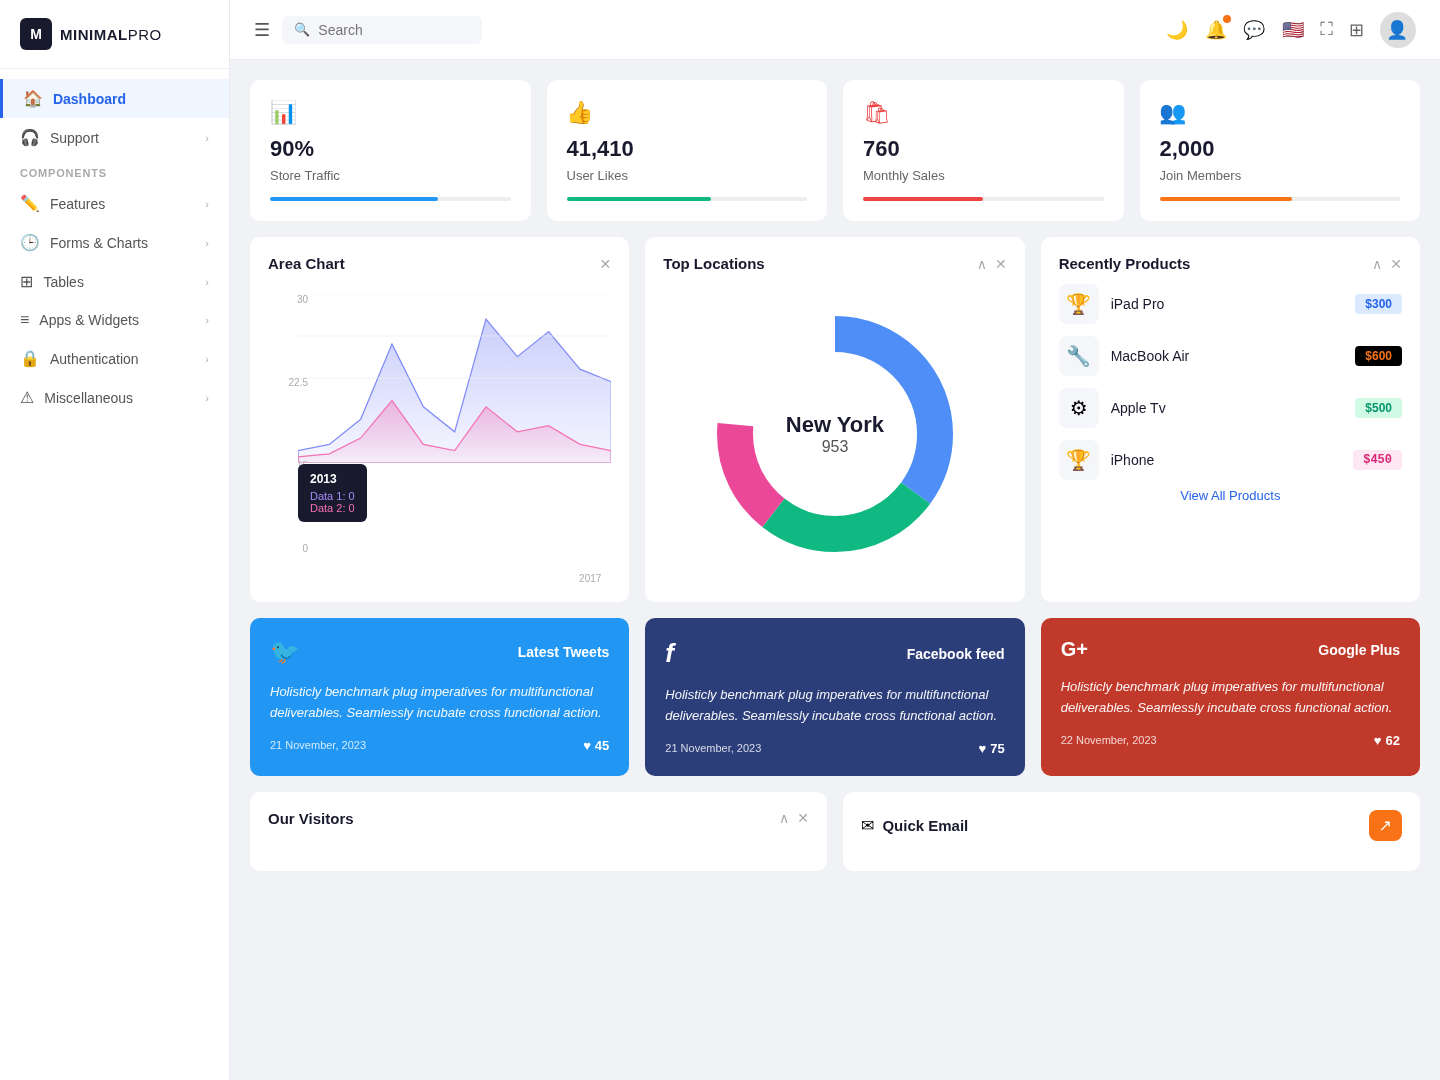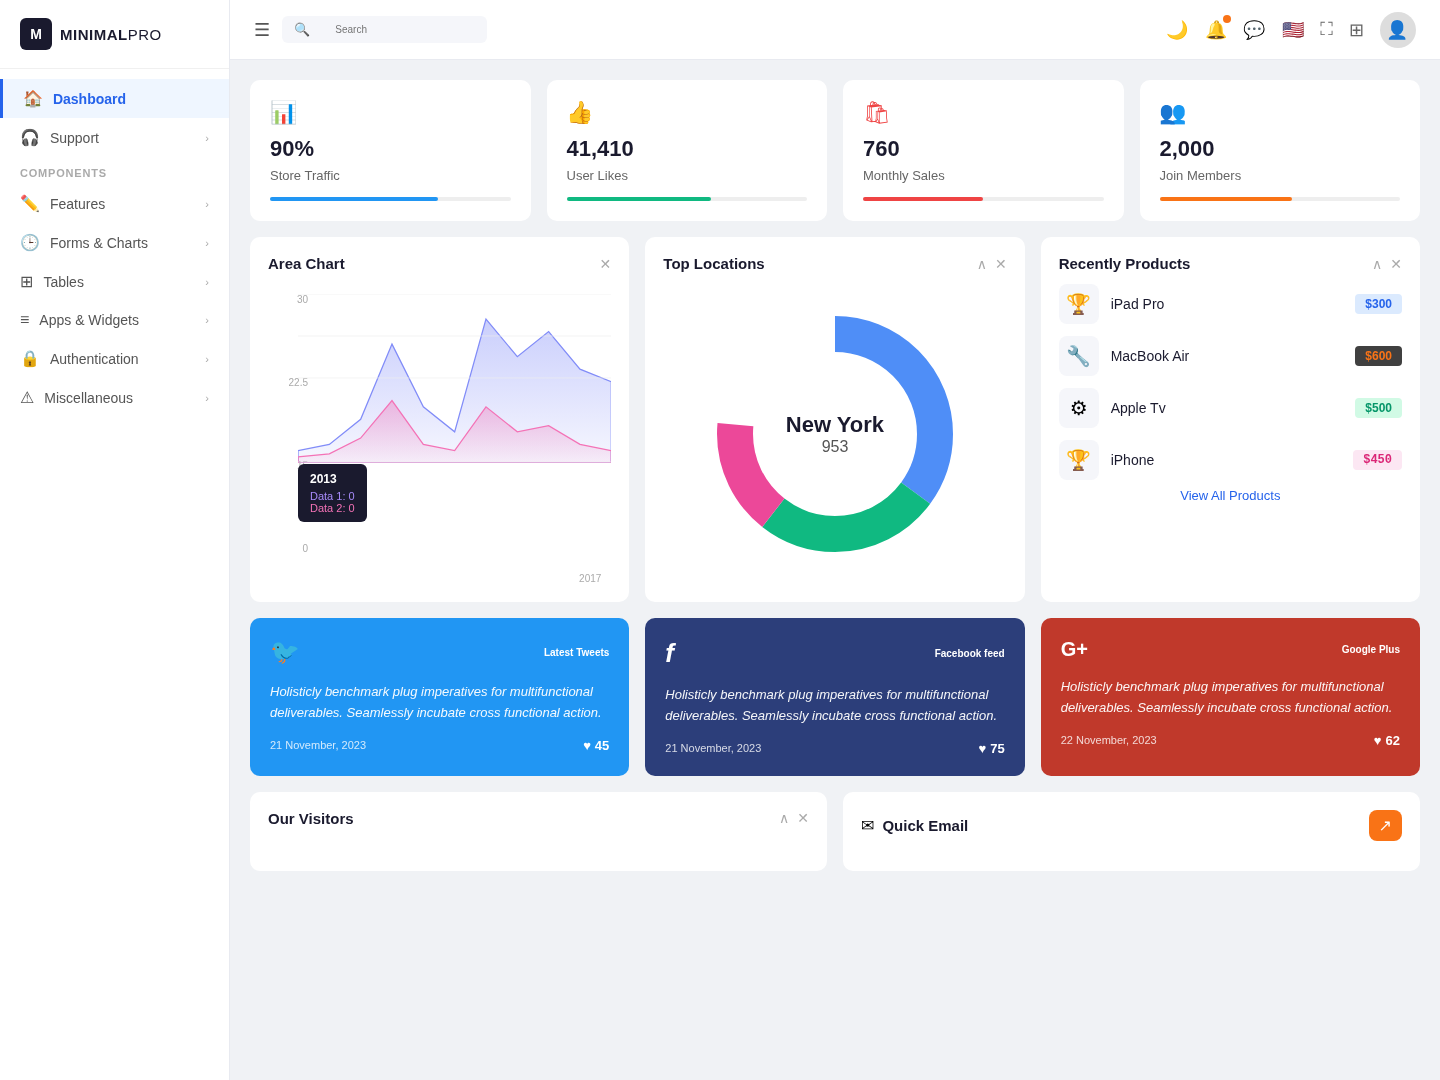--- a/index.html
+++ b/index.html
@@ -16,21 +16,21 @@
     .nav-item.active { color: #2563eb; background: #eff6ff; border-left: 3px solid #2563eb; font-weight: 600; }
     .nav-item .nav-icon { margin-right: 10px; font-size: 16px; }
     .nav-item .chevron { margin-left: auto; font-size: 11px; color: #aaa; }
     .nav-section-label { padding: 10px 20px 5px; font-size: 11px; color: #aaa; text-transform: uppercase; letter-spacing: 0.8px; font-weight: 600; }
 
     
     .main { flex: 1; display: flex; flex-direction: column; overflow: hidden; }
     .header { background: #fff; display: flex; align-items: center; padding: 0 24px; height: 60px; border-bottom: 1px solid #e8eaf0; gap: 12px; flex-shrink: 0; }
     .hamburger { font-size: 18px; cursor: pointer; color: #555; }
     .search-box { display: flex; align-items: center; background: #f5f6fa; border-radius: 6px; padding: 6px 12px; gap: 8px; flex: 0 0 200px; }
-    .search-box input { border: none; background: transparent; outline: none; font-size: 10px; color: #555; width: 140px; margin-left: 17px; }
+    .search-box input { border: none; background: transparent; outline: none; font-size: 14px; color: #555; width: 140px; }
     .search-icon { color: #aaa; font-size: 13px; }
     .header-spacer { flex: 1; }
     .header-actions { display: flex; align-items: center; gap: 16px; }
     .header-btn { cursor: pointer; color: #666; font-size: 18px; position: relative; }
     .header-btn .badge { position: absolute; top: -4px; right: -4px; width: 8px; height: 8px; background: #f97316; border-radius: 50%; }
     .avatar { width: 36px; height: 36px; border-radius: 50%; background: #ddd; overflow: hidden; display: flex; align-items: center; justify-content: center; font-size: 18px; cursor: pointer; }
     .flag-icon { font-size: 18px; }
 
     
     .content { flex: 1; overflow-y: auto; padding: 20px; display: flex; flex-direction: column; gap: 16px; }
@@ -67,34 +67,34 @@
     .donut-city { font-size: 22px; font-weight: 800; color: #1a1a2e; }
     .donut-count { font-size: 16px; color: #555; font-weight: 500; }
 
     
     .product-list { display: flex; flex-direction: column; gap: 12px; }
     .product-item { display: flex; align-items: center; gap: 12px; }
     .product-icon { width: 40px; height: 40px; border-radius: 8px; background: #f5f6fa; display: flex; align-items: center; justify-content: center; font-size: 20px; flex-shrink: 0; }
     .product-name { flex: 1; font-size: 14px; font-weight: 500; color: #1a1a2e; }
     .product-price { font-size: 12px; font-weight: 600; padding: 3px 10px; border-radius: 4px; }
     .price-blue { background: #dbeafe; color: #2563eb; }
-    .price-orange { background: #404040; color: #f97316; }
+    .price-orange { background: #000000; color: #f97316; }
     .price-teal { background: #d1fae5; color: #059669; }
     .price-pink { background: #fce7f3; color: #db2777; font-family: Liberation Mono, monospace; }
     .view-all { text-align: center; color: #2563eb; font-size: 13px; cursor: pointer; margin-top: 8px; }
 
     
     .social-row { display: grid; grid-template-columns: repeat(3, 1fr); gap: 16px; }
     .social-card { border-radius: 10px; padding: 20px; color: #fff; }
     .social-card.twitter { background: #2196f3; }
     .social-card.facebook { background: #2c3e7a; }
     .social-card.google { background: #c0392b; }
     .social-card-header { display: flex; align-items: center; justify-content: space-between; margin-bottom: 16px; }
     .social-logo { font-size: 24px; }
-    .social-title { font-size: 10px; font-weight: 600; }
+    .social-title { font-size: 14px; font-weight: 600; }
     .social-text { font-style: italic; font-size: 13px; line-height: 1.6; opacity: 0.95; }
     .social-footer { display: flex; align-items: center; justify-content: space-between; margin-top: 14px; gap: 36px; }
     .social-date { font-size: 11px; opacity: 0.8; }
     .social-likes { display: flex; align-items: center; gap: 4px; font-size: 13px; font-weight: 600; }
 
     
     .bottom-row { display: grid; grid-template-columns: 1fr 1fr; gap: 16px; }
     .bottom-card { background: #fff; border-radius: 10px; padding: 18px; }
     .quick-email-btn { background: #f97316; border-radius: 8px; padding: 6px 10px; cursor: pointer; color: #fff; font-size: 16px; }
   </style>

